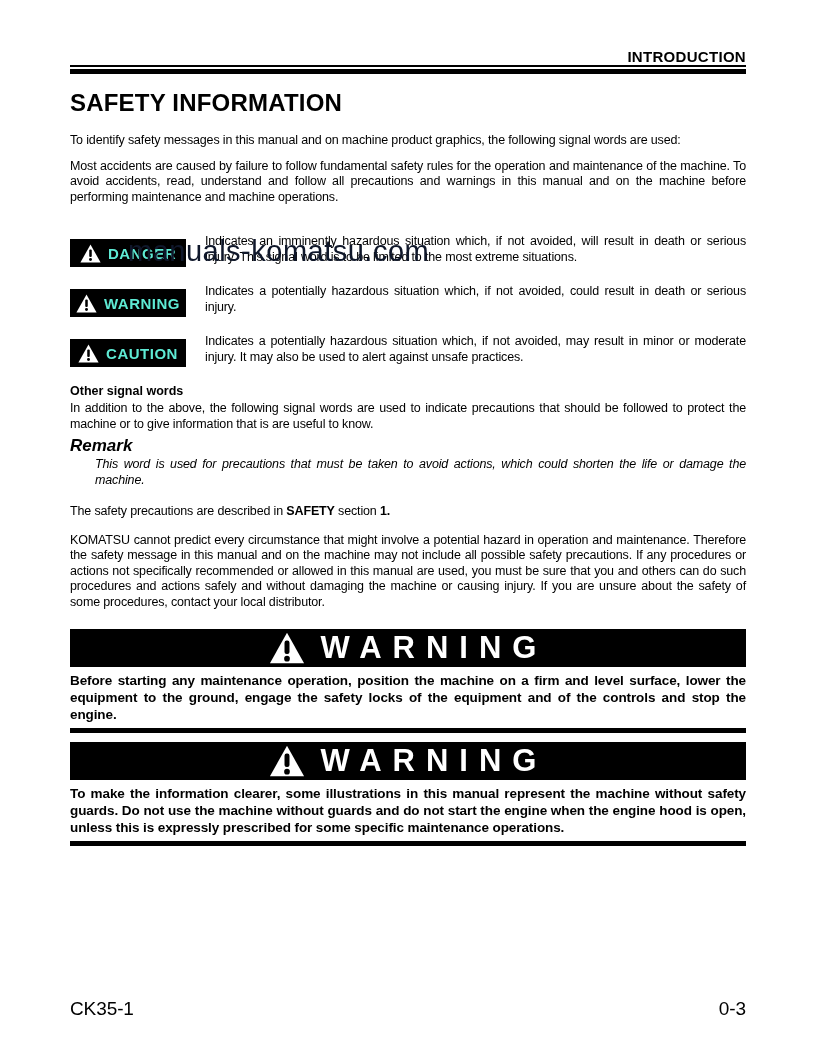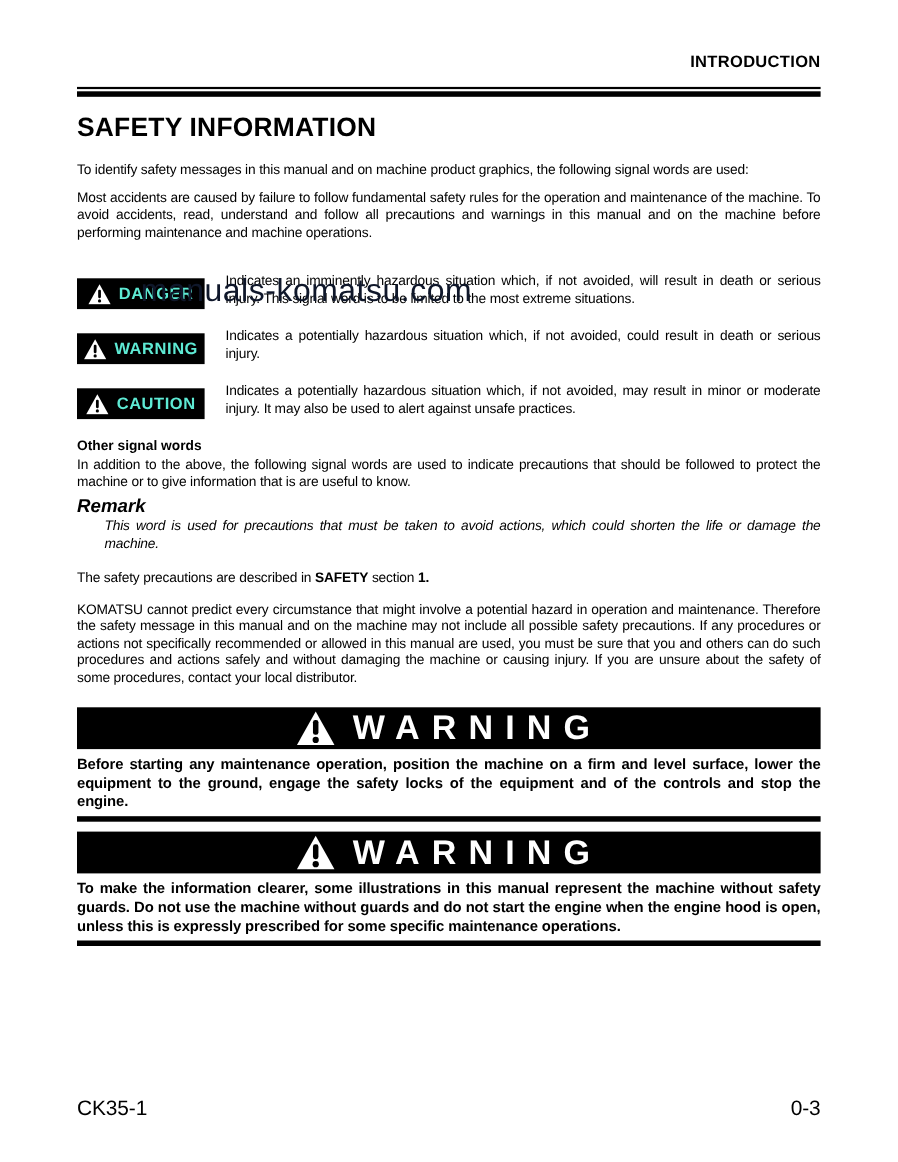--- a/index.html
+++ b/index.html
@@ -15,21 +15,21 @@
     background: #fff;
     padding: 48px 70px 0 70px;
     overflow: hidden;
   }
   
   .header {
     text-align: right;
     font-weight: bold;
     font-size: 15px;
     letter-spacing: 0.3px;
-    padding-bottom: 14px;
+    padding-bottom: 0;
     border-bottom: 2px solid #000;
   }
   .thick-rule {
     height: 5px;
     background: #000;
     margin-top: 2px;
   }
   h1.page-title {
     font-size: 24px;
     font-weight: bold;

